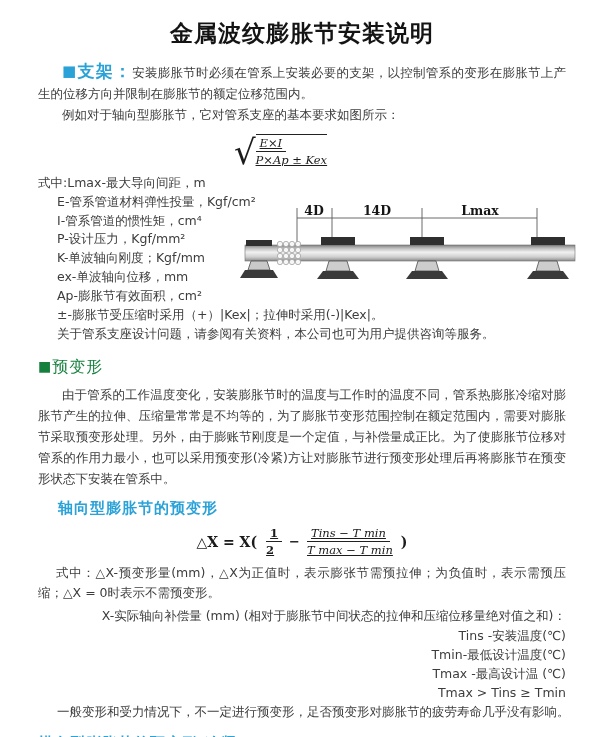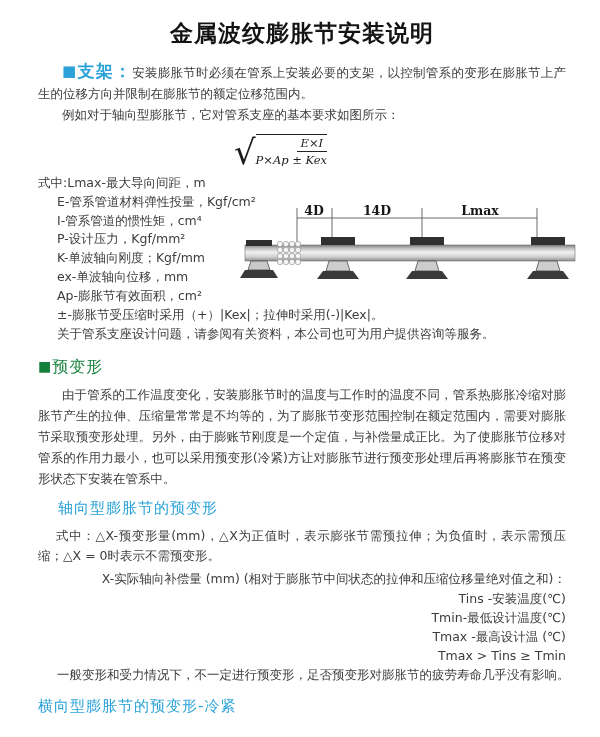--- a/index.html
+++ b/index.html
@@ -23,37 +23,38 @@
   }
   .sec-inline-head .sq { font-size:15px; position:relative; top:-1px; }
 
   .sec-head {
     color:#15803d; font-size:16px; font-weight:normal; letter-spacing:1px;
     margin:14px 0 6px 0;
   }
   .sec-head .sq { font-size:14px; position:relative; top:-1px; }
 
   .sub-head {
-    color:#2aa2d8; font-size:15px; font-weight:normal; letter-spacing:1px;
+    color:#2aa2d8; font-size:15px; font-weight:bold; letter-spacing:1px;
     margin:10px 0 8px 0;
   }
   .sub-head.indented { padding-left:20px; }
 
   
   .formula-row {
     display:flex; justify-content:center; align-items:center;
     font-family:"DejaVu Serif","Liberation Serif",serif;
     color:#1b1b1b; margin:8px 0;
   }
   .f-lhs { font-weight:bold; font-size:14px; margin-right:6px; white-space:nowrap; }
   .f-rhs { font-weight:bold; font-size:14px; margin-left:5px; white-space:nowrap; }
   .frac {
-    display:inline-flex; flex-direction:column; align-items:flex-end;
+    display:inline-flex; flex-direction:column; align-items:flex-start;
     font-size:11.5px; font-style:italic; line-height:14px; vertical-align:middle;
     margin:0 3px;
+    text-decoration:underline;
   }
   .frac .num { border-bottom:1.3px solid #222; padding:0 4px 1px 4px; }
   .frac .den { padding-top:1px; }
   .frac.upright { font-style:normal; font-weight:bold; }
   .sqrt-sign {
     font-size:34px; font-weight:normal; line-height:30px;
     margin-right:-3px; position:relative; top:1px; color:#1b1b1b;
   }
   .under-root .num { border-bottom:1.3px solid #222; }
   .under-root { border-top:1.6px solid #222; padding-top:1px; }
@@ -174,20 +175,33 @@
         <polygon points="293,67 323,67 329,75 287,75" fill="#3a3a3a"></polygon>
       </g>
     </svg>
   </div>
 
   <div class="sec-head"><span class="sq">■</span><span>预变形</span></div>
   <p class="para indent">由于管系的工作温度变化，安装膨胀节时的温度与工作时的温度不同，管系热膨胀冷缩对膨胀节产生的拉伸、压缩量常常是不均等的，为了膨胀节变形范围控制在额定范围内，需要对膨胀节采取预变形处理。另外，由于膨账节刚度是一个定值，与补偿量成正比。为了使膨胀节位移对管系的作用力最小，也可以采用预变形(冷紧)方让对膨胀节进行预变形处理后再将膨胀节在预变形状态下安装在管系中。</p>
 
   <div class="sub-head indented">轴向型膨胀节的预变形</div>
 
+  <div class="formula-row" style="margin:6px 0 6px 0;">
+    <span class="f-lhs">△X = X(</span>
+    <span class="frac upright">
+        <span class="num">1</span>
+        <span class="den">2</span>
+      </span>
+    <span class="f-op">−</span>
+    <span class="frac">
+        <span class="num">Tins − T min</span>
+        <span class="den">T max − T min</span>
+      </span>
+    <span class="f-rhs">)</span>
+  </div>
 
   <p class="where-para">式中：△X-预变形量(mm)，△X为正值时，表示膨张节需预拉伸；为负值时，表示需预压缩；△X = 0时表示不需预变形。</p>
 
   <div class="ax-lines" style="margin-top:3px;text-align:right;">
     <div class="def-line def-item">X-实际轴向补偿量 (mm) (相对于膨胀节中间状态的拉伸和压缩位移量绝对值之和)：</div>
     <div class="def-line def-item">Tins -安装温度(℃)</div>
     <div class="def-line def-item">Tmin-最低设计温度(℃)</div>
     <div class="def-line def-item">Tmax -最高设计温 (℃)</div>
     <div class="def-line def-item">Tmax &gt; Tins ≥ Tmin</div>
     <div class="def-line def-item">一般变形和受力情况下，不一定进行预变形，足否预变形对膨胀节的疲劳寿命几乎没有影响。</div>

